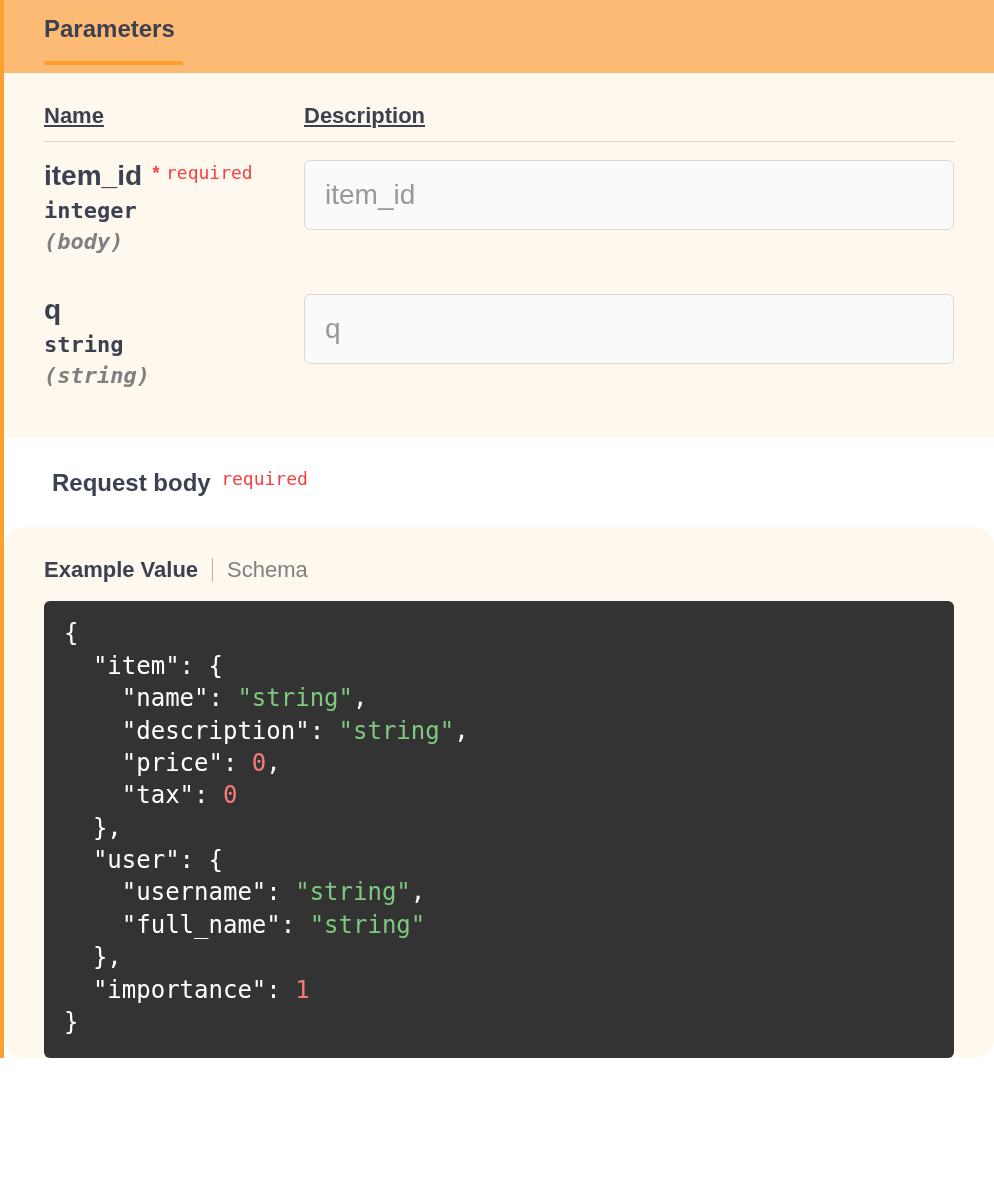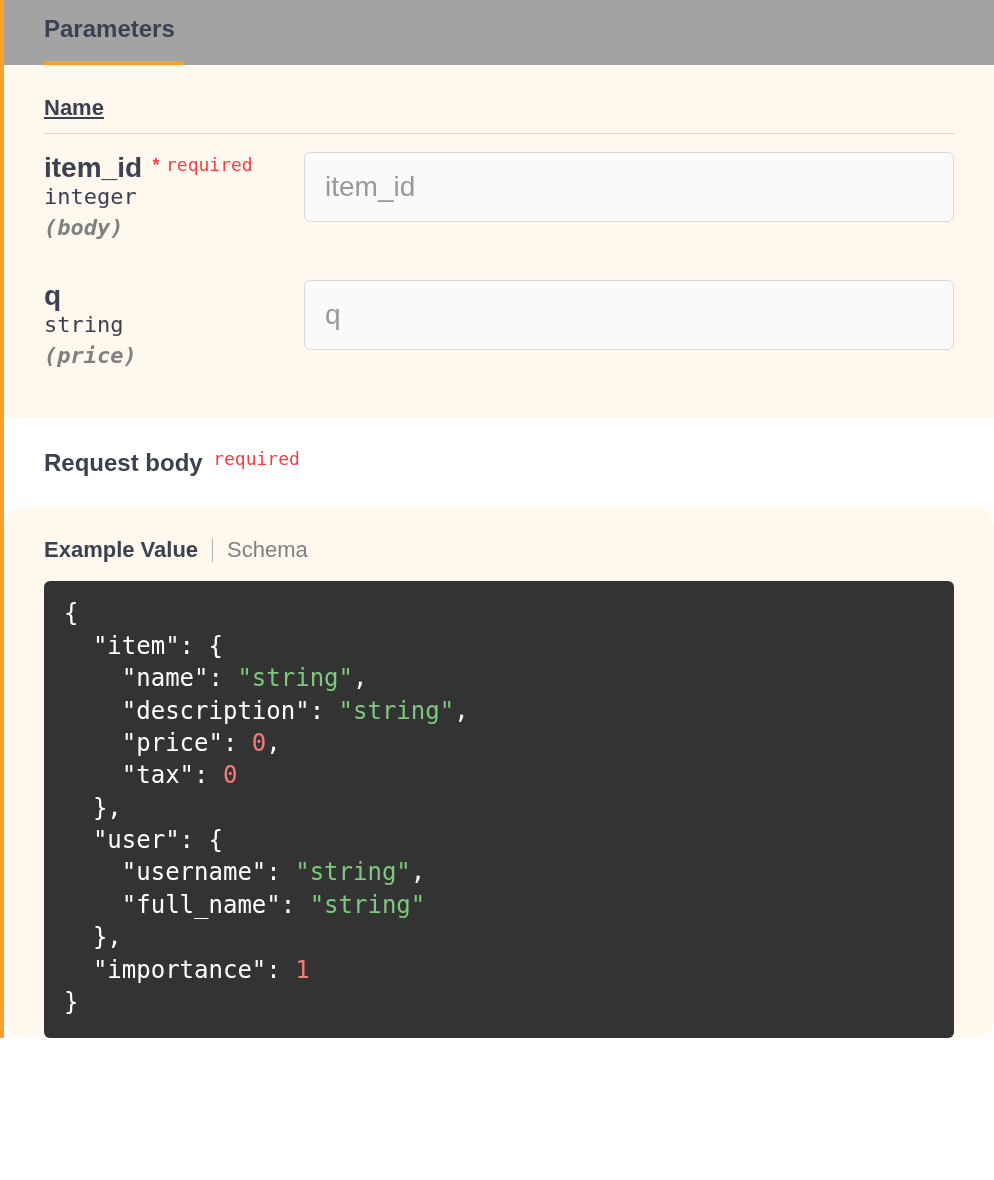--- a/index.html
+++ b/index.html
@@ -7,22 +7,22 @@
     font-family: -apple-system, BlinkMacSystemFont, "Segoe UI", Helvetica, Arial, sans-serif;
     background: #fff;
     color: #3b4151;
     width: 994px;
   }
   .container {
     border-left: 4px solid #fca130;
     background: #fff;
   }
   .section-header {
-    padding: 15px 40px 0 40px;
-    background: #a3a3a3;
+    padding: 15px 40px 8px 40px;
+    background: #fdba74;
   }
   .section-header h3 {
     font-size: 24px;
     font-weight: 700;
     color: #3b4151;
     display: inline-block;
     border-bottom: 4px solid #fca130;
     padding-bottom: 18px;
     padding-right: 8px;
   }
@@ -66,22 +66,23 @@
     color: #f93e3e;
     font-size: 18px;
     font-weight: 400;
     font-family: SFMono-Regular, Menlo, Consolas, monospace;
     vertical-align: super;
     margin-left: 2px;
   }
   .param-type {
     font-family: SFMono-Regular, Menlo, Consolas, monospace;
     font-size: 22px;
-    font-weight: 400;
-    color: #3b4151;
+    font-weight: 700;
+    color: #3b4151;
+    margin-top: 6px;
   }
   .param-in {
     font-family: SFMono-Regular, Menlo, Consolas, monospace;
     font-size: 22px;
     font-weight: 700;
     font-style: italic;
     color: #808080;
     margin-top: 6px;
   }
   .param-input {
@@ -91,20 +92,21 @@
     border: 1px solid #d9d9d9;
     border-radius: 6px;
     background: #fafafa;
     color: #3b4151;
     font-family: inherit;
   }
   .param-input::placeholder { color: #999; }
   .request-body-header {
     background: #fff;
     padding: 30px 42px 30px 40px;
+    margin-left: 8px;
   }
   .request-body-header h3 {
     font-size: 24px;
     font-weight: 700;
     color: #3b4151;
     display: inline-block;
   }
   .rb-required {
     color: #f93e3e;
     font-size: 18px;
@@ -159,20 +161,21 @@
 
 <div class="container">
 
   <div class="section-header">
     <h3>Parameters</h3>
   </div>
 
   <div class="params-body">
     <div class="params-table-head">
       <div class="col-name th">Name</div>
+      <div class="col-desc th">Description</div>
     </div>
 
     <div class="param-row">
       <div class="col-name">
         <div>
           <span class="param-name">item_id</span>
           <span class="required-star">*</span>
           <span class="required-text">required</span>
         </div>
         <div class="param-type">integer</div>
@@ -182,21 +185,21 @@
         <input class="param-input" type="text" placeholder="item_id" style="">
       </div>
     </div>
 
     <div class="param-row" style="margin-bottom:10px;">
       <div class="col-name">
         <div>
           <span class="param-name">q</span>
         </div>
         <div class="param-type">string</div>
-        <div class="param-in">(price)</div>
+        <div class="param-in">(string)</div>
       </div>
       <div class="col-desc">
         <input class="param-input" type="text" placeholder="q" style="">
       </div>
     </div>
   </div>
 
   <div class="request-body-header">
     <h3>Request body</h3>
     <span class="rb-required">required</span>

